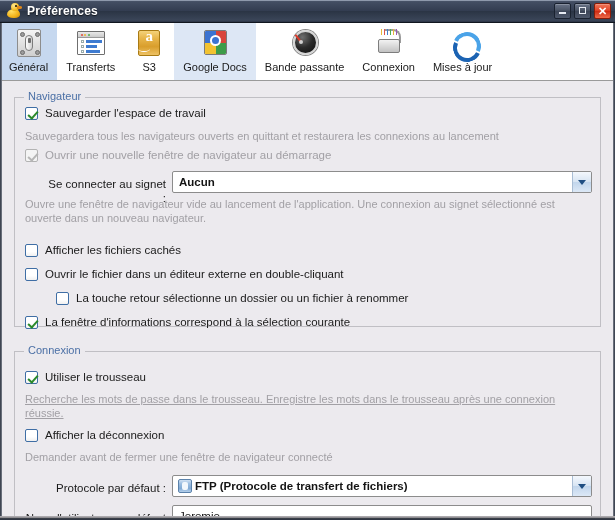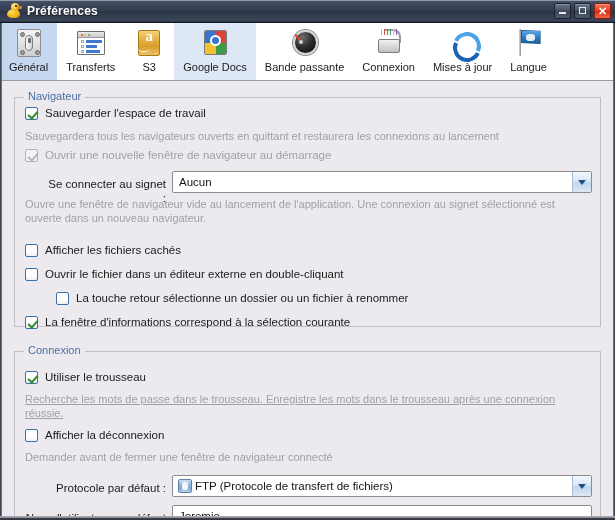--- a/index.html
+++ b/index.html
@@ -315,20 +315,21 @@
 
   .combo {
     position: absolute;
     height: 22px;
     background: #ffffff;
     border: 1px solid #8c8c8c;
     border-radius: 2px;
     box-sizing: border-box;
     display: flex;
     align-items: center;
+    font-weight: bold;
   }
   .combo-text {
     font-size: 11.5px;
     color: #141414;
     padding-left: 6px;
     line-height: 14px;
     white-space: nowrap;
     flex: 1;
     overflow: hidden;
   }
@@ -515,27 +516,20 @@
     <div class="tb-item">
       <div class="tb-ico">
         <div class="ic-refresh">
             <div class="arc1"></div>
             <div class="arc2"></div>
           </div>
       </div>
       <div class="tb-label">Mises à jour</div>
     </div>
 
-    <div class="tb-item">
-      <div class="tb-ico">
-        <div class="ic-pole"></div>
-        <div class="ic-flag"></div>
-      </div>
-      <div class="tb-label">Langue</div>
-    </div>
 
   </div>
 
   <div class="content">
 
     <div class="groupbox" style="left:14px; top:16px; width:587px; height:230px;">
       <div class="group-title">Navigateur</div>
     </div>
 
     <div class="row" style="left:25px; top:25px;">

